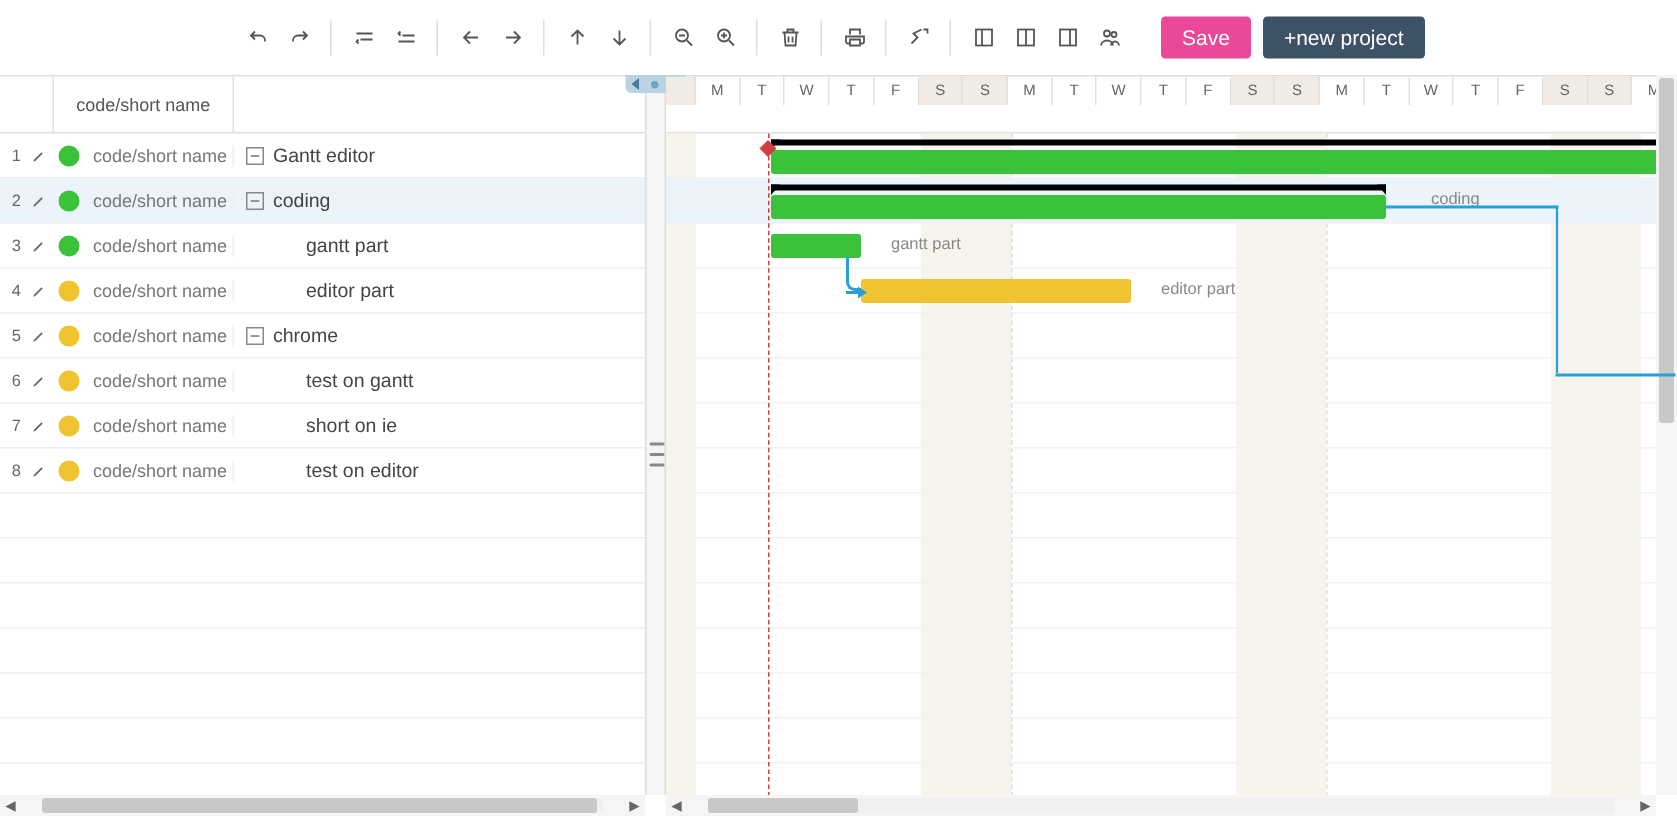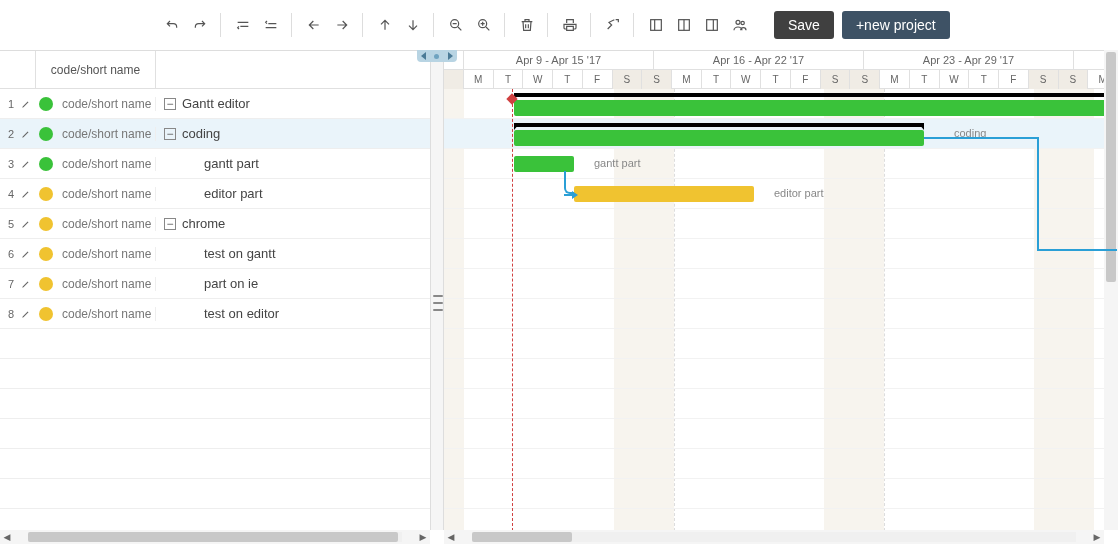--- a/index.html
+++ b/index.html
@@ -6,21 +6,21 @@
   body { font-family: -apple-system, Helvetica, Arial, sans-serif; font-size: 13px; color: #333; background: #fff; overflow: hidden; width: 1118px; height: 551px; position: relative; }
   
   .toolbar { height: 50px; display: flex; align-items: center; padding: 0 12px; gap: 2px; }
   .tool-group { display: flex; align-items: center; padding: 0 8px; border-right: 1px solid #ddd; height: 24px; gap: 4px; }
   .tool-group:first-child { margin-left: 140px; }
   .tool-group.no-border { border-right: none; }
   .tool-btn { width: 24px; height: 24px; display: flex; align-items: center; justify-content: center; cursor: pointer; color: #555; border-radius: 3px; }
   .tool-btn svg { width: 16px; height: 16px; fill: none; stroke: #555; stroke-width: 1.8; }
   .btns { display: flex; gap: 8px; margin-left: 12px; }
   .btn { padding: 6px 14px; border-radius: 3px; font-size: 14px; cursor: pointer; border: none; color: #fff; }
-  .btn-save { background: #404040; }
+  .btn-save { background: #ec4899; }
   .btn-new { background: #3e5265; }
   
   .main { display: flex; height: 480px; border-top: 1px solid #ddd; position: relative; }
   
   .left { width: 430px; overflow: hidden; position: relative; }
   .left-header { height: 38px; display: flex; border-bottom: 1px solid #e0e0e0; background: #fff; }
   .lh-num { width: 36px; border-right: 1px solid #e0e0e0; }
   .lh-code { width: 120px; border-right: 1px solid #e0e0e0; display: flex; align-items: center; justify-content: center; font-size: 12px; color: #555; }
   .lh-name { flex: 1; display: flex; align-items: center; justify-content: center; font-size: 12px; color: #555; }
   
@@ -308,21 +308,21 @@
           <div class="r-edit">
             <svg viewBox="0 0 24 24">
               <path d="M3 21l3-1 12-12-2-2L4 18l-1 3z"></path>
             </svg>
           </div>
           <div class="r-status">
             <div class="status-dot yellow"></div>
           </div>
           <div class="r-code">code/short name</div>
           <div class="r-name indent-2">
-            <span>part on ie</span>
+            <span>short on ie</span>
           </div>
         </div>
         <div class="row">
           <div class="r-num">8</div>
           <div class="r-edit">
             <svg viewBox="0 0 24 24">
               <path d="M3 21l3-1 12-12-2-2L4 18l-1 3z"></path>
             </svg>
           </div>
           <div class="r-status">
@@ -351,26 +351,20 @@
     </div>
     <div class="sep-handle">
         <span></span>
         <span></span>
         <span></span>
       </div>
   </div>
 
   <div class="right">
     <div class="timeline-header">
-      <div class="week-row" id="week-row">
-          <div class="week" style="width: 20px;"></div>
-          <div class="week" style="width: 190px;">Apr 9 - Apr 15 '17</div>
-          <div class="week" style="width: 210px;">Apr 16 - Apr 22 '17</div>
-          <div class="week" style="width: 210px;">Apr 23 - Apr 29 '17</div>
-        </div>
       <div class="day-row" id="day-row">
           <div class="day weekend" style="width: 20px;"></div>
           <div class="day">M</div>
           <div class="day">T</div>
           <div class="day">W</div>
           <div class="day">T</div>
           <div class="day">F</div>
           <div class="day weekend">S</div>
           <div class="day weekend">S</div>
           <div class="day">M</div>

